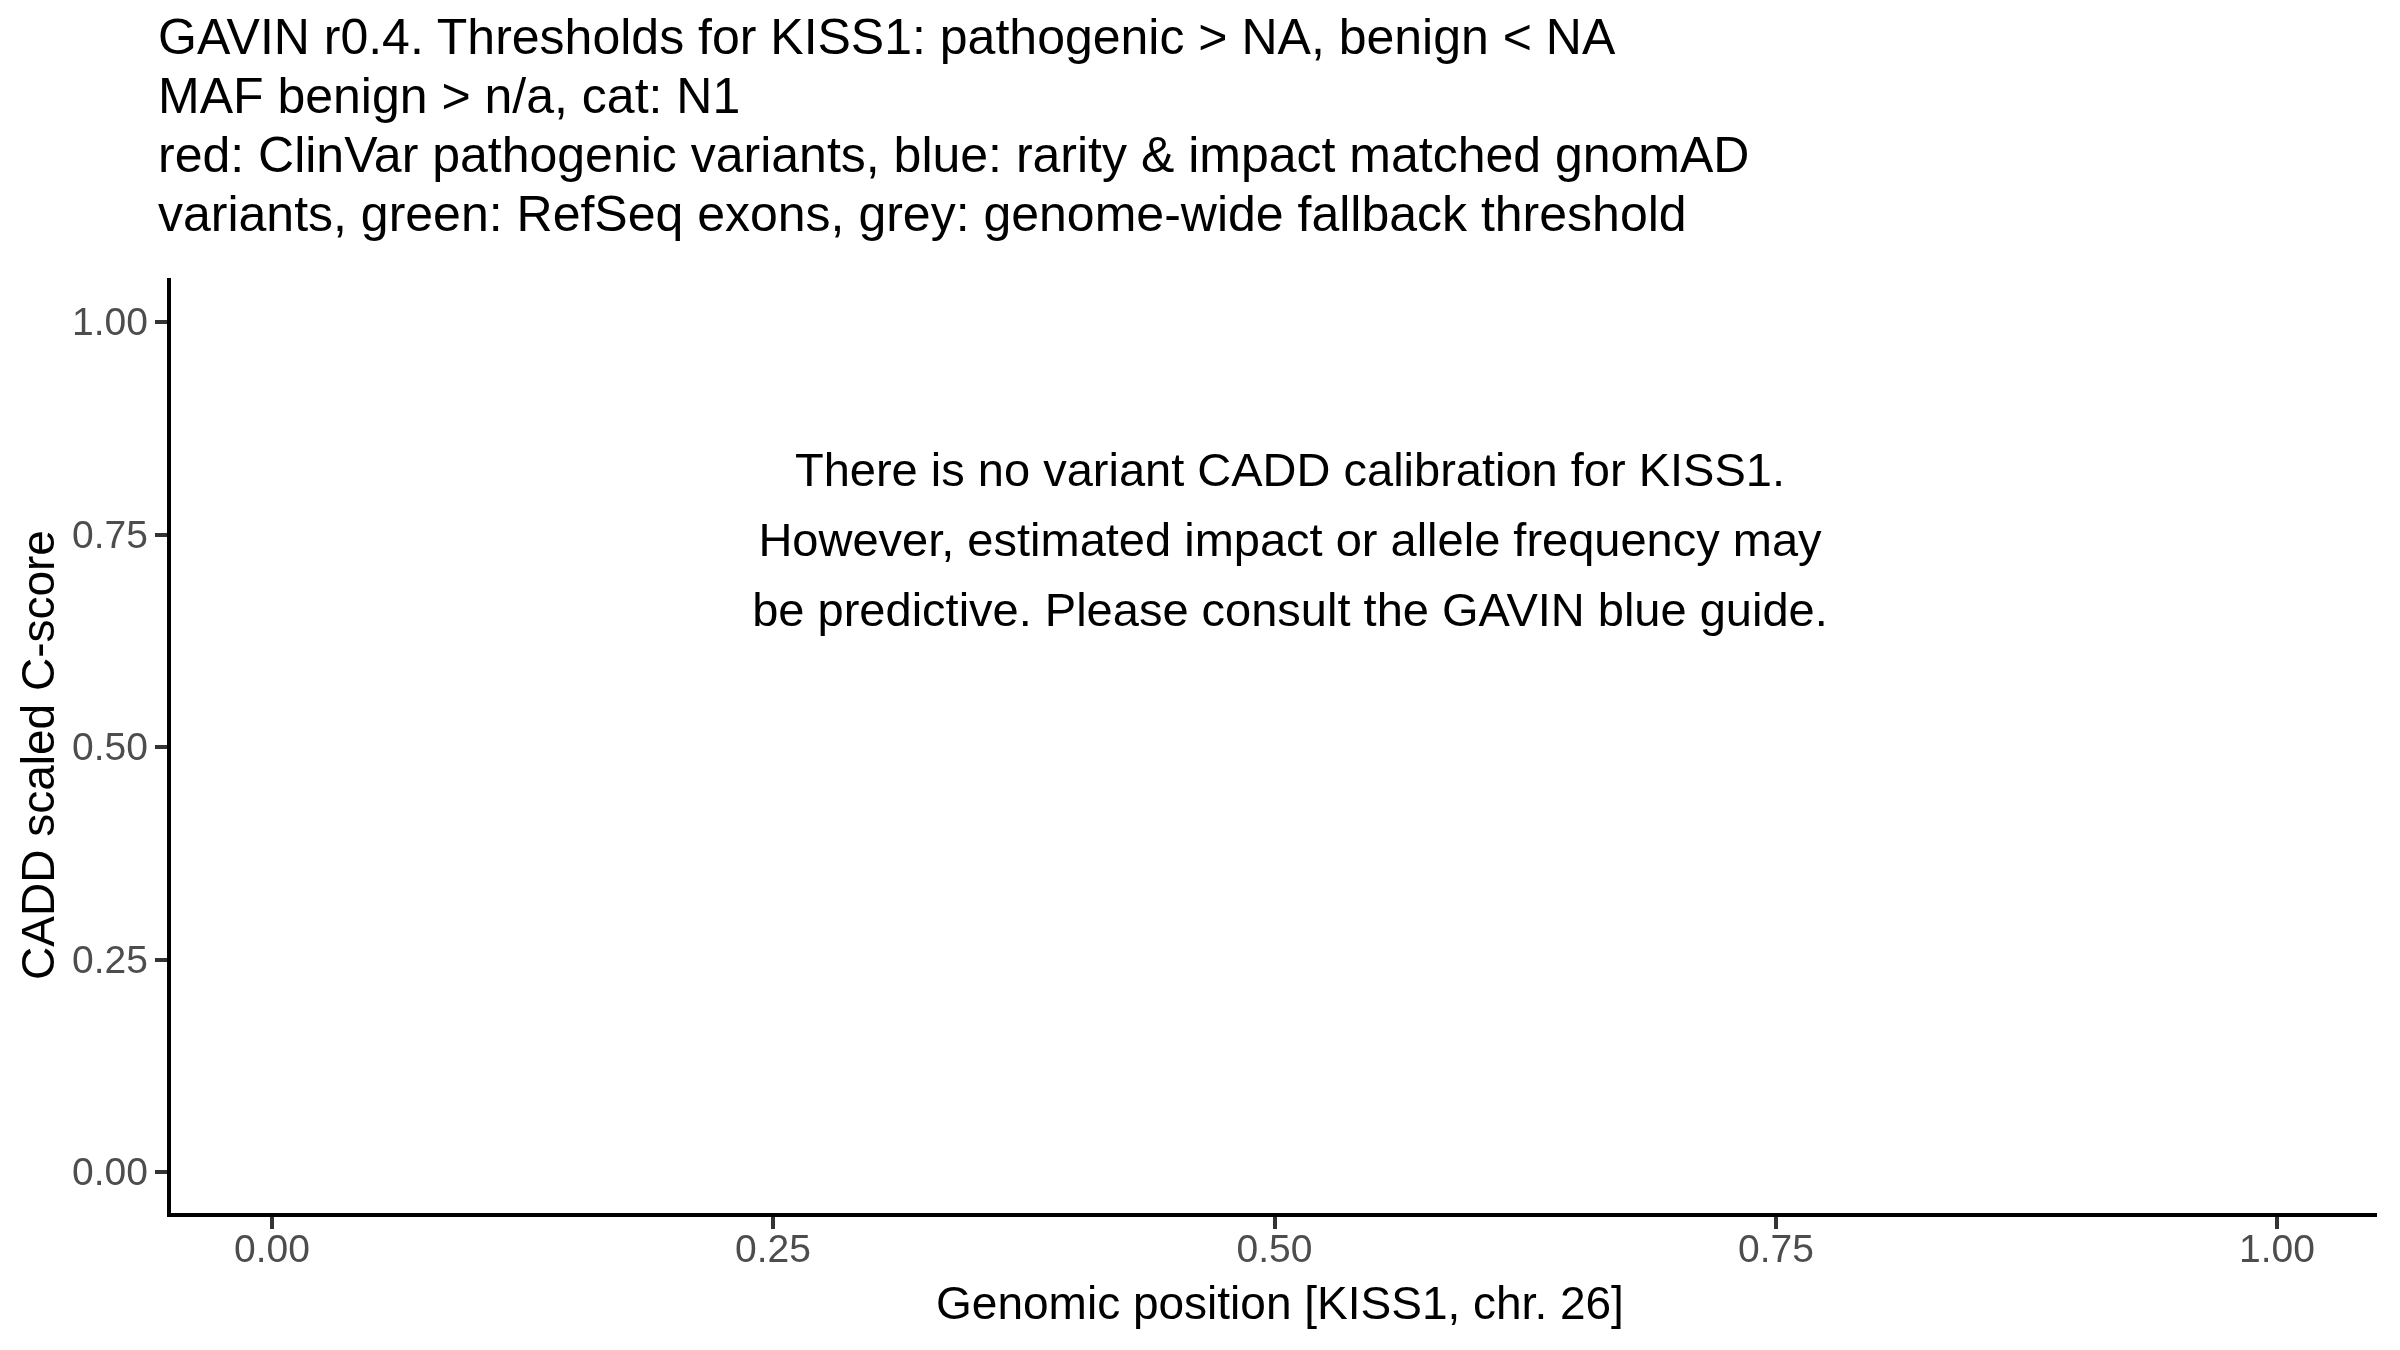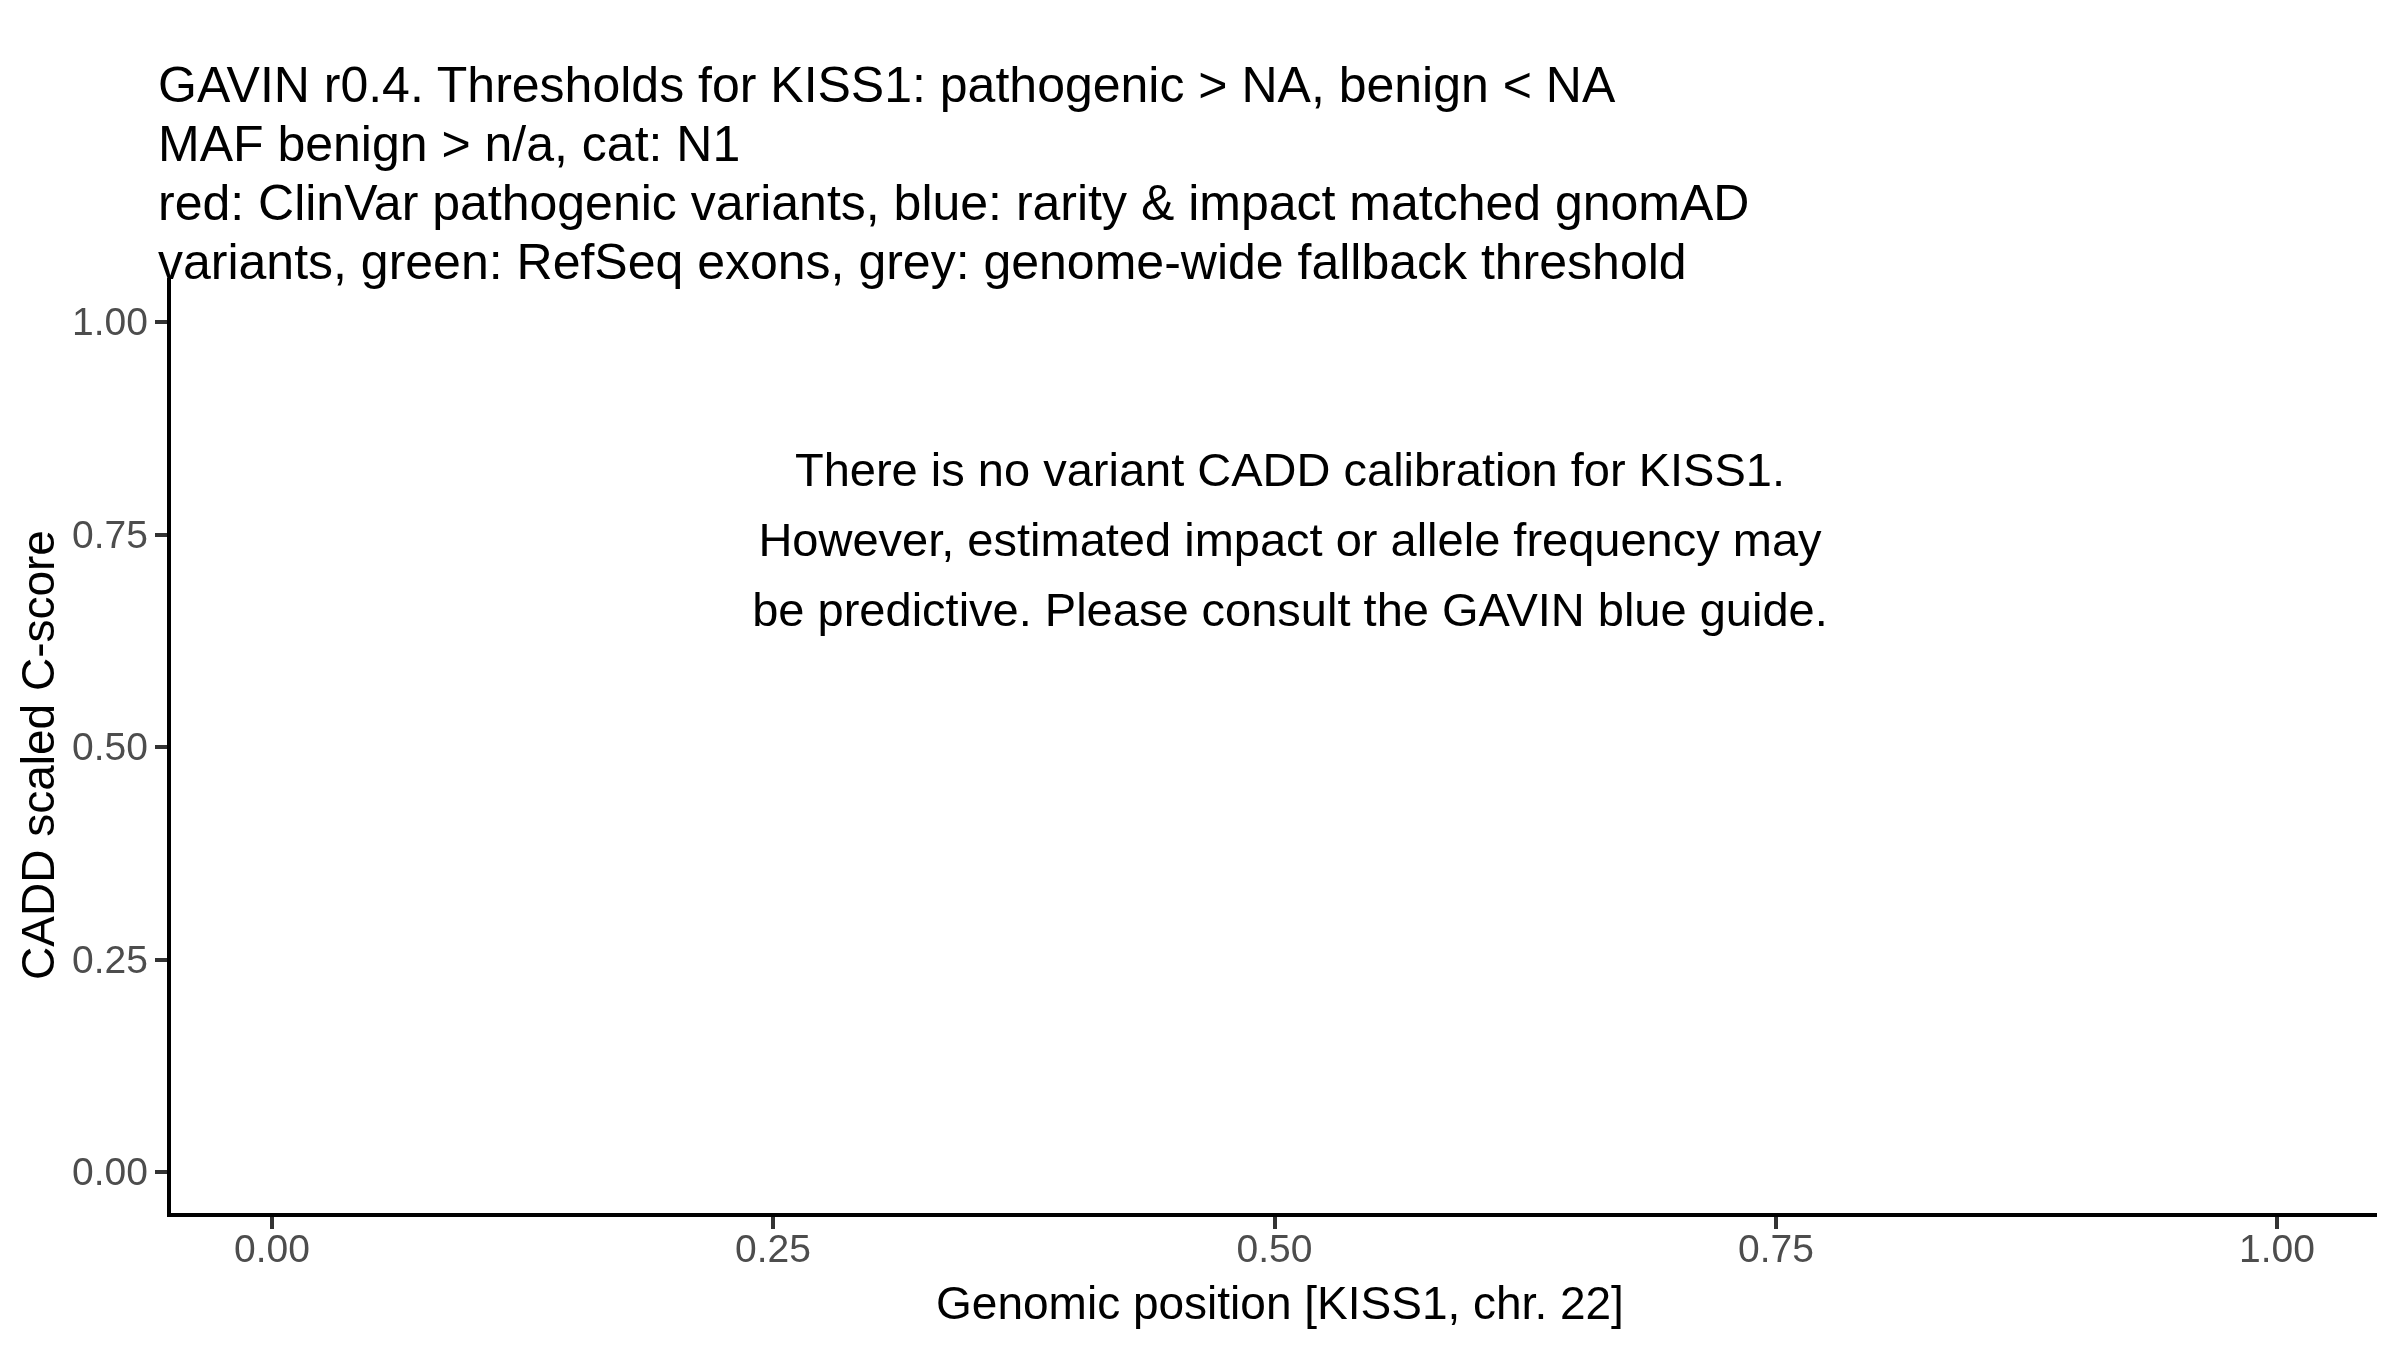--- a/index.html
+++ b/index.html
@@ -16,21 +16,20 @@
     overflow: hidden;
   }
   .plot-title {
     position: absolute;
     left: 158px;
     top: 8px;
     font-size: 50px;
     line-height: 59px;
     color: #000000;
     white-space: pre-line;
-    margin-top: 48px;
   }
   .annotation {
     position: absolute;
     left: 1290px;
     top: 435px;
     transform: translateX(-50%);
     font-size: 47px;
     line-height: 70px;
     text-align: center;
     color: #000000;
@@ -110,21 +109,21 @@
 MAF benign &gt; n/a, cat: N1
 red: ClinVar pathogenic variants, blue: rarity &amp; impact matched gnomAD
 variants, green: RefSeq exons, grey: genome-wide fallback threshold</div>
 
   <div class="annotation">There is no variant CADD calibration for KISS1.
 However, estimated impact or allele frequency may
 be predictive. Please consult the GAVIN blue guide.</div>
 
   <div class="y-axis-title">CADD scaled C-score</div>
 
-  <div class="x-axis-title">Genomic position [KISS1, chr. 22]</div>
+  <div class="x-axis-title">Genomic position [KISS1, chr. 26]</div>
 
   <div class="axis-line-y"></div>
 
   <div class="axis-line-x"></div>
 
   <div id="ticks-container">
       <div class="tick-mark-x" style="left: 270px;"></div>
       <div class="tick-label-x" style="left: 272px;">0.00</div>
       <div class="tick-mark-x" style="left: 771px;"></div>
       <div class="tick-label-x" style="left: 773px;">0.25</div>

